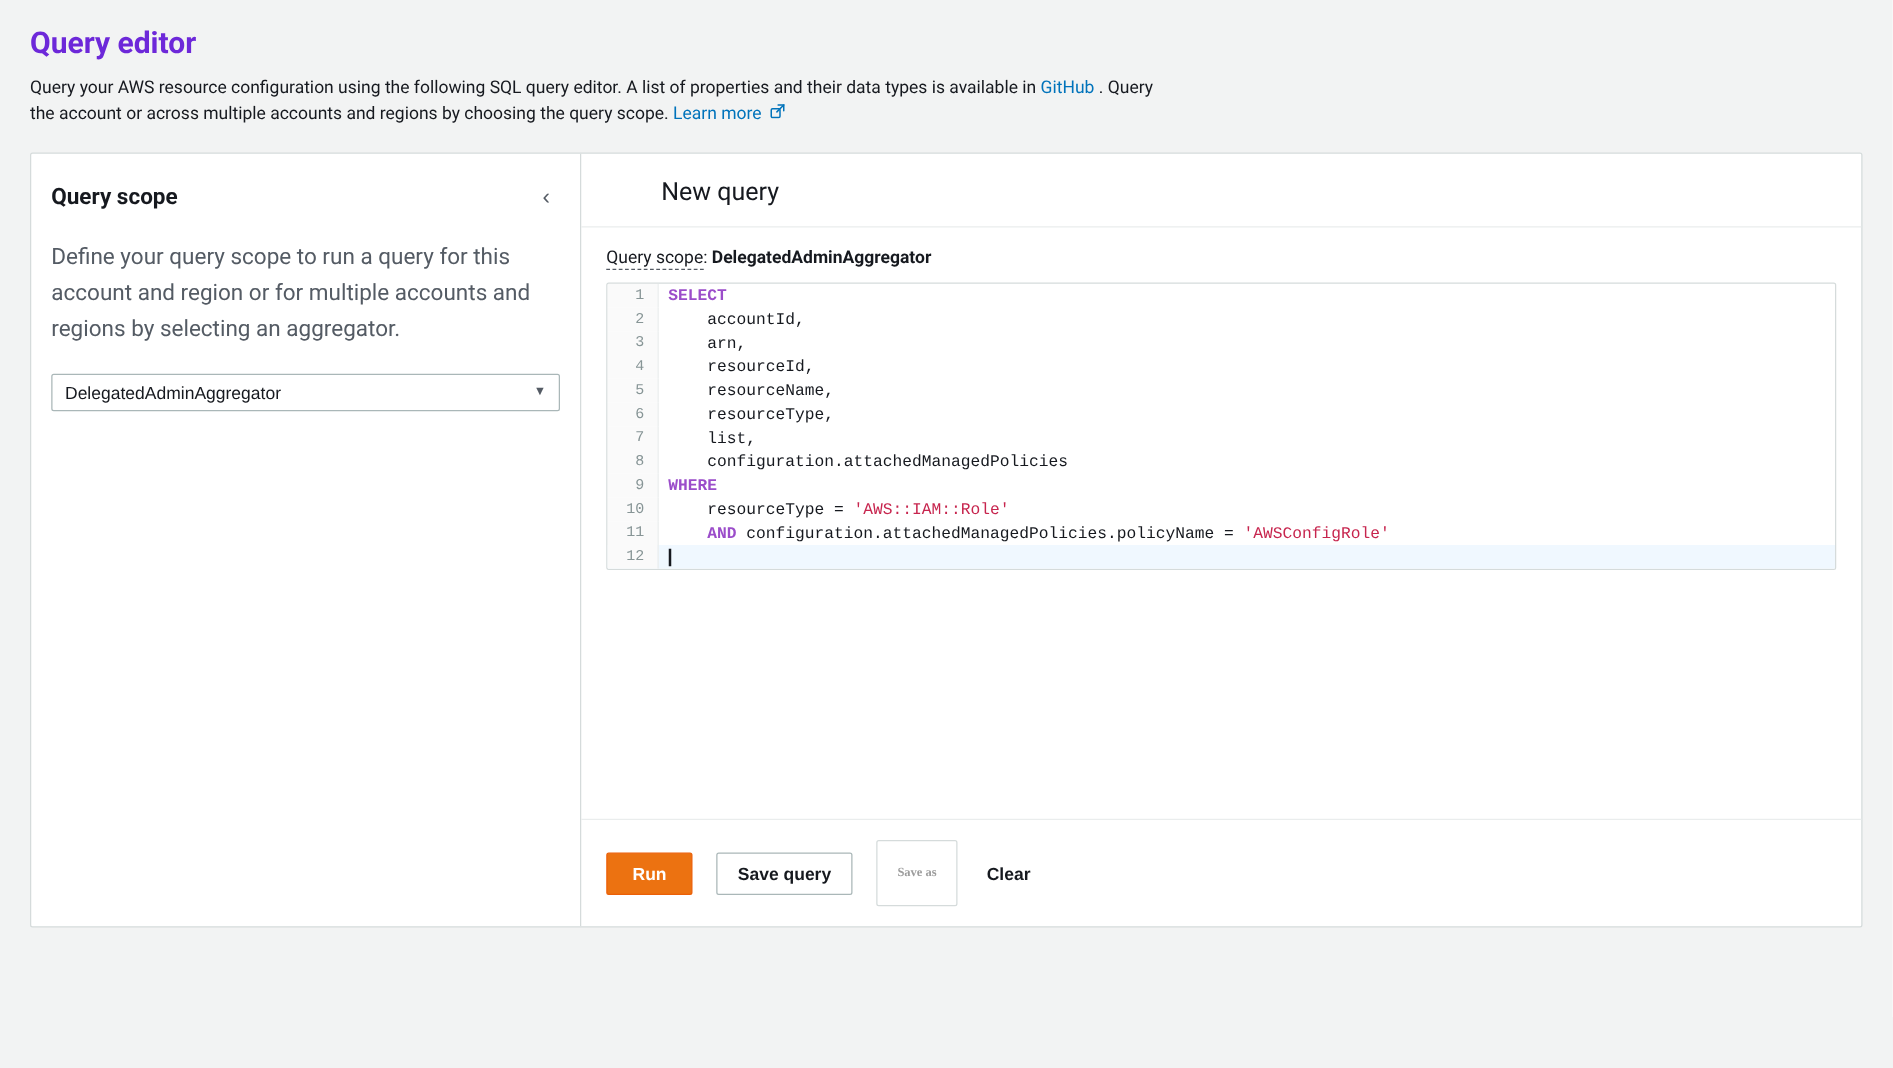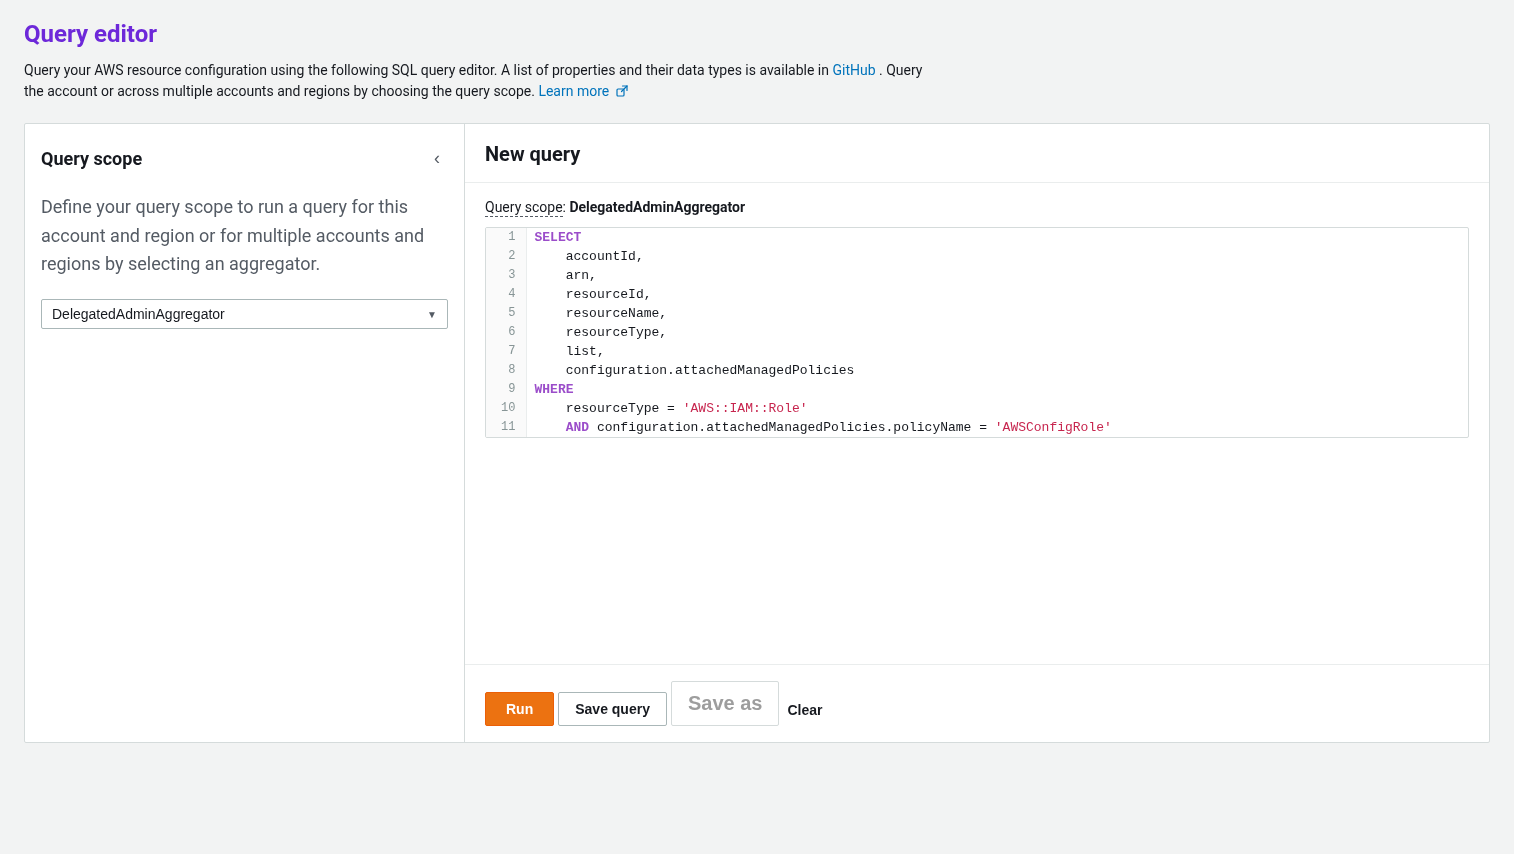--- a/index.html
+++ b/index.html
@@ -95,22 +95,23 @@
       display: flex;
       flex-direction: column;
       padding: 0;
     }
     .right-panel-header {
       padding: 18px 20px 16px 20px;
       border-bottom: 1px solid #eaeded;
     }
     .new-query-title {
       font-size: 20px;
-      font-weight: 700;
-      color: #16191f;
+      font-weight: 400;
+      color: #16191f;
+      margin-left: 44px;
     }
     .query-editor-area {
       flex: 1;
       padding: 16px 20px;
     }
     .query-scope-line {
       margin-bottom: 12px;
       font-size: 14px;
     }
     .query-scope-label {
@@ -171,22 +172,22 @@
       width: 2px;
       height: 14px;
       background: #16191f;
       vertical-align: middle;
       animation: blink 1s step-end infinite;
     }
     @keyframes blink { 50% { opacity: 0; } }
     
     .bottom-toolbar {
       display: flex;
-      align-items: flex-end;
-      gap: 4px;
+      align-items: center;
+      gap: 19px;
       padding: 16px 20px;
       border-top: 1px solid #eaeded;
     }
     .btn-run {
       background: #ec7211;
       color: #fff;
       border: 1px solid #eb5f07;
       border-radius: 2px;
       padding: 8px 20px;
       font-size: 14px;
@@ -201,24 +202,25 @@
       padding: 8px 16px;
       font-size: 14px;
       font-weight: 700;
       cursor: pointer;
     }
     .btn-disabled {
       background: #fff;
       color: #9d9d9d;
       border: 1px solid #d5dbdb;
       border-radius: 2px;
-      padding: 10px 16px;
-      font-size: 20px;
+      padding: 20px 16px;
+      font-size: 10px;
       font-weight: 700;
       cursor: default;
+      font-family: Liberation Serif, serif;
     }
     .btn-clear {
       background: none;
       border: none;
       color: #16191f;
       font-size: 14px;
       font-weight: 700;
       cursor: pointer;
       padding: 8px 4px;
     }
@@ -322,20 +324,24 @@
             <div class="code-line">
               <span class="line-num">10</span>
               <span class="line-content">    resourceType = <span class="str-val">'AWS::IAM::Role'</span></span>
             </div>
 
             <div class="code-line">
               <span class="line-num">11</span>
               <span class="line-content">    <span class="kw-and">AND</span> configuration.attachedManagedPolicies.policyName = <span class="str-val">'AWSConfigRole'</span></span>
             </div>
 
+            <div class="code-line line-active">
+              <span class="line-num">12</span>
+              <span class="line-content cursor-line"></span>
+            </div>
 
           </div>
         </div>
       </div>
 
       <div class="bottom-toolbar">
         <button class="btn-run">Run</button>
         <button class="btn-secondary">Save query</button>
         <button class="btn-disabled">Save as</button>
         <button class="btn-clear">Clear</button>

